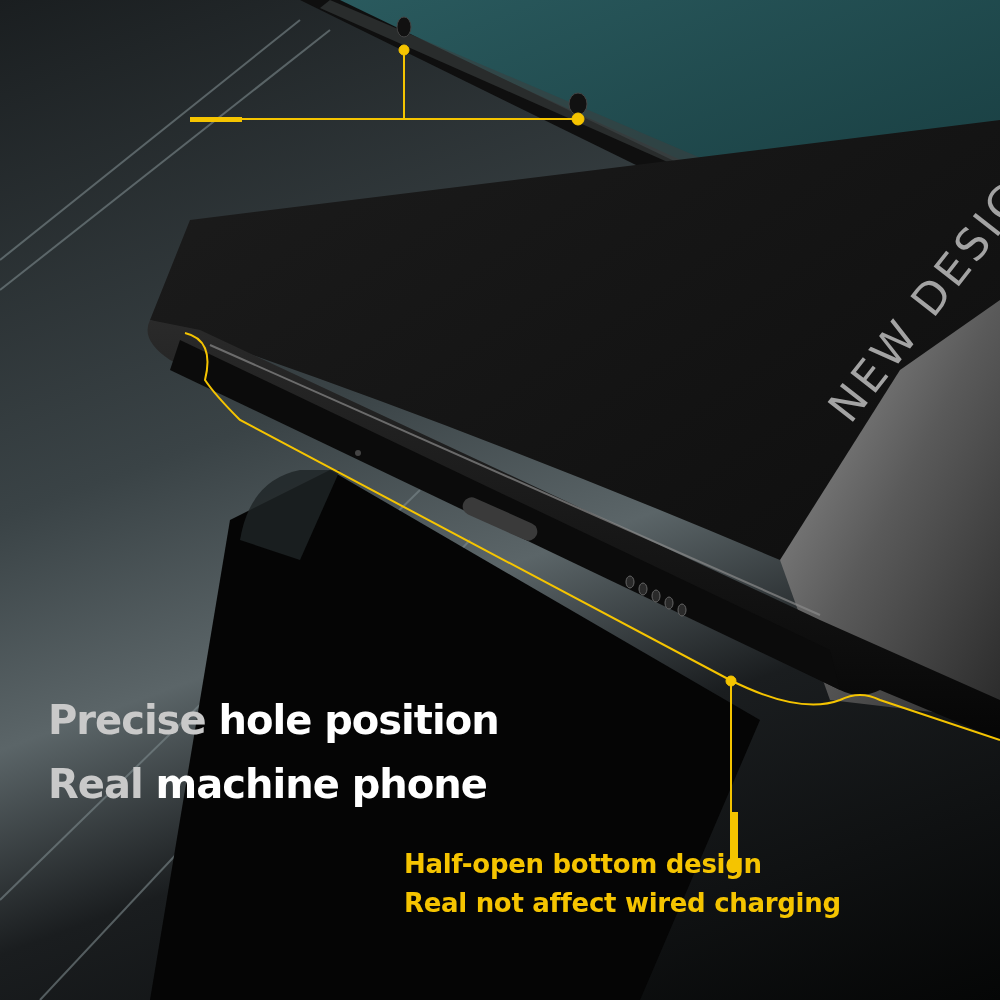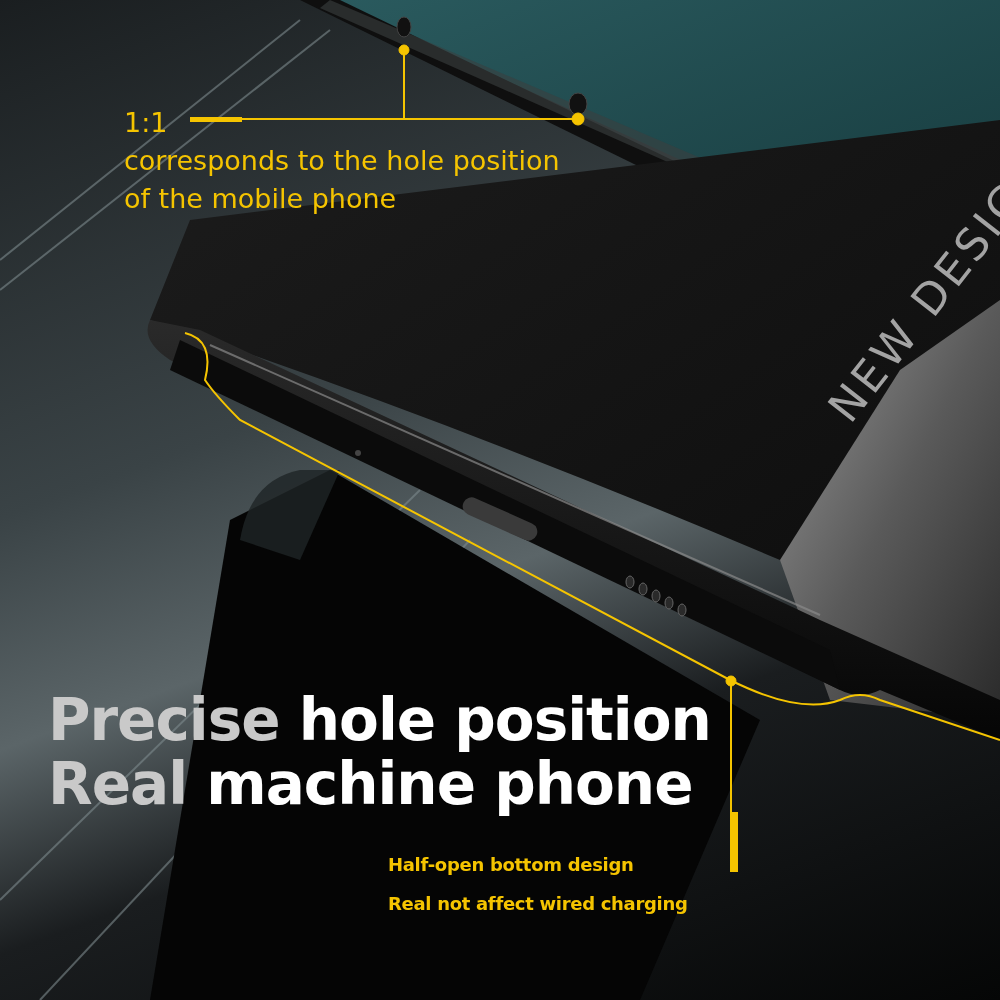--- a/index.html
+++ b/index.html
@@ -1,25 +1,25 @@
 <!DOCTYPE html>
 <html><head>
 <meta charset="utf-8">
 <style>
   html,body{margin:0;padding:0;}
   body{width:1000px;height:1000px;overflow:hidden;background:#0a0c0d;font-family:"Liberation Sans","DejaVu Sans",sans-serif;}
   .stage{position:relative;width:1000px;height:1000px;overflow:hidden;
     background:linear-gradient(160deg,#1a1e20 0%,#3a4346 38%,#5b6568 55%,#1a1d1f 70%,#050606 100%);}
   .layer{position:absolute;left:0;top:0;width:1000px;height:1000px;}
-  .headline{position:absolute;left:48px;top:688px;font-family:"DejaVu Sans",sans-serif;font-weight:bold;font-size:58px;line-height:64px;letter-spacing:-1px;}
+  .headline{position:absolute;left:48px;top:688px;font-family:"DejaVu Sans",sans-serif;font-weight:bold;font-size:40px;line-height:64px;letter-spacing:-1px;}
   .headline .muted{color:#c9c9c9;}
   .headline .bright{color:#ffffff;}
   .callout-top{position:absolute;left:124px;top:104px;color:#f5c400;font-family:"DejaVu Sans",sans-serif;font-size:27px;line-height:38px;}
   .callout-top .ratio{display:block;}
-  .features{position:absolute;left:388px;top:845px;font-family:"DejaVu Sans",sans-serif;font-weight:bold;color:#f5c400;font-size:18px;line-height:39px;letter-spacing:-0.3px;}
+  .features{position:absolute;left:404px;top:845px;font-family:"DejaVu Sans",sans-serif;font-weight:bold;color:#f5c400;font-size:26px;line-height:39px;letter-spacing:-0.3px;}
   .features div{white-space:nowrap;}
   .emboss{position:absolute;left:818px;top:400px;transform:rotate(-52deg);transform-origin:left top;color:#bdbdbd;font-family:"DejaVu Sans",sans-serif;font-size:44px;letter-spacing:4px;white-space:nowrap;opacity:.85;}
 </style>
 </head>
 <body>
 
 <div class="stage">
 
   <svg class="layer" viewBox="0 0 1000 1000" xmlns="http://www.w3.org/2000/svg">
     <defs>
@@ -89,25 +89,20 @@
       <circle cx="404" cy="50" r="5"></circle>
       <circle cx="578" cy="119" r="6"></circle>
       <circle cx="731" cy="681" r="5"></circle>
       <line x1="731" y1="681" x2="731" y2="812" stroke-width="2"></line>
       <rect x="730" y="812" width="8" height="60" stroke="none"></rect>
     </g>
   </svg>
 
   <div class="emboss">NEW DESIGN</div>
 
-  <div class="callout-top">
-    <span class="ratio">1:1</span>
-    <span style="display:block">corresponds to the hole position</span>
-    <span style="display:block">of the mobile phone</span>
-  </div>
 
   <div class="headline">
     <div>
       <span class="muted">Precise</span>
       <span class="bright">hole position</span>
     </div>
     <div>
       <span class="muted">Real</span>
       <span class="bright">machine phone</span>
     </div>

